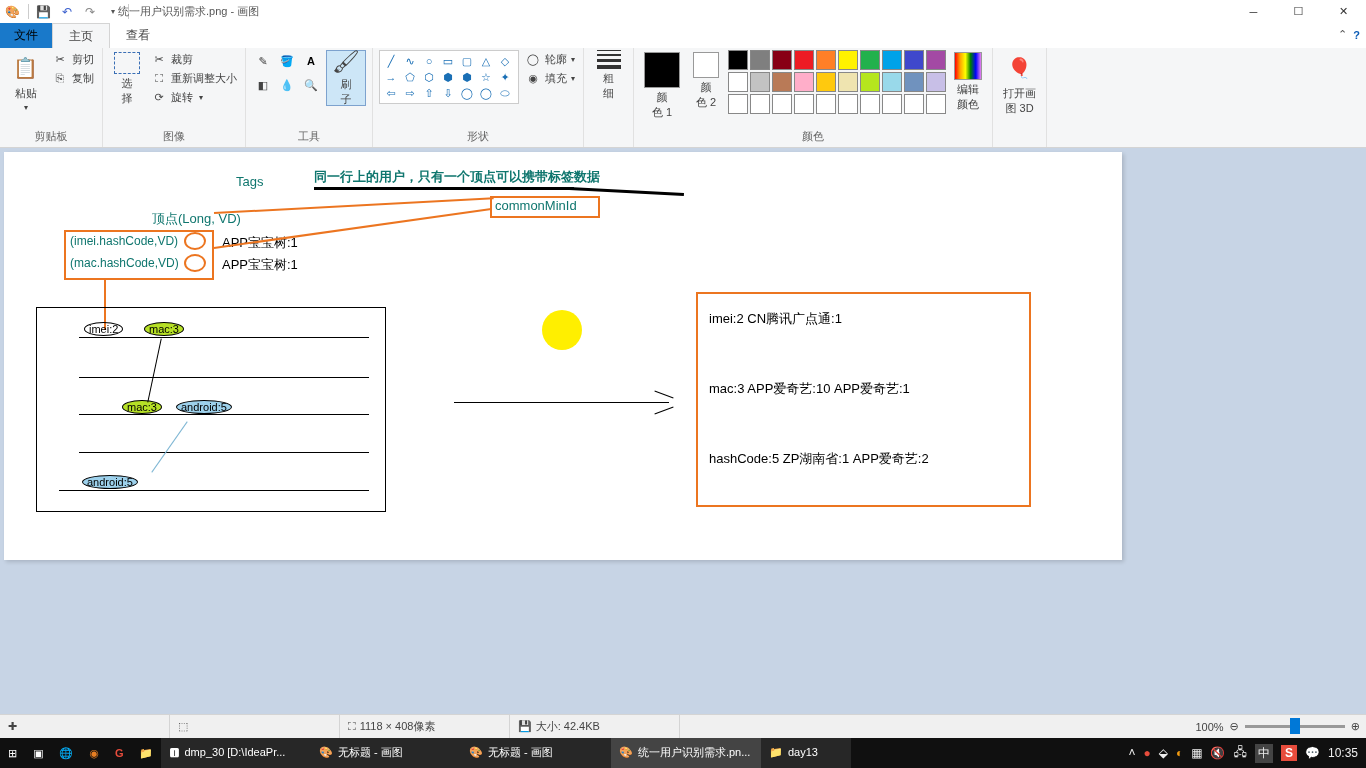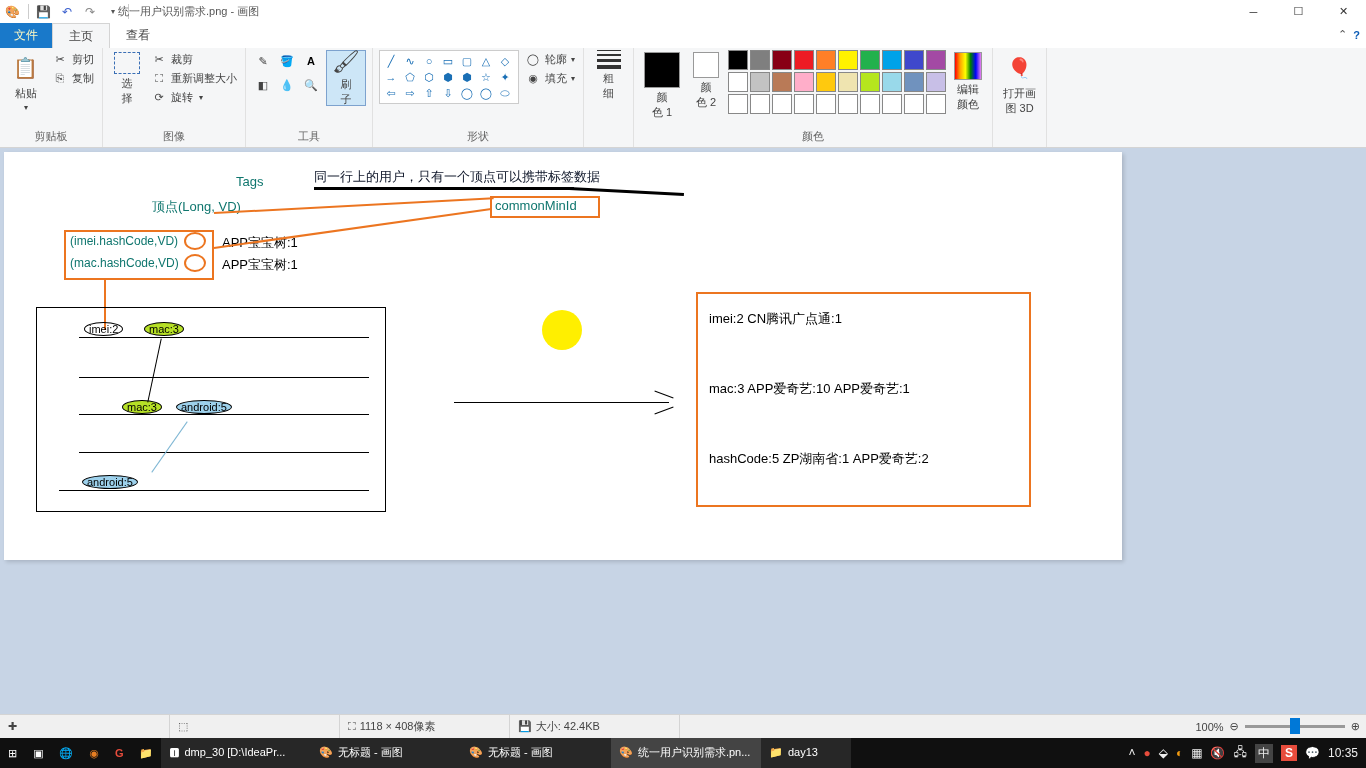--- a/index.html
+++ b/index.html
@@ -5,21 +5,21 @@
 *{box-sizing:border-box;margin:0;padding:0;font-family:"Microsoft YaHei",Segoe UI,sans-serif}
 body{background:#fff;overflow:hidden;width:1366px;height:768px;position:relative}
 .titlebar{height:23px;background:#fff;display:flex;align-items:center;font-size:11px;color:#444;position:relative}
 .qat{display:flex;align-items:center;gap:3px;padding-left:3px}
 .qat-icon{width:20px;height:20px;display:inline-flex;align-items:center;justify-content:center;font-size:12px}
 .qat-sep{width:1px;height:15px;background:#ccc;margin:0 2px}
 .title-text{position:absolute;left:118px;top:4px;color:#555}
 .win-controls{position:absolute;right:0;top:0;display:flex}
 .win-btn{width:45px;height:23px;display:flex;align-items:center;justify-content:center;font-size:11px;color:#333}
 .tabs{height:25px;display:flex;align-items:flex-end;font-size:12px}
-.tab-file{background:#1979ca;color:#fef9c3;padding:12px 14px;height:25px;display:flex;align-items:center}
+.tab-file{background:#1979ca;color:#000000;padding:12px 14px;height:25px;display:flex;align-items:center}
 .tab{padding:4px 16px;height:25px;display:flex;align-items:center;color:#444}
 .tab.active{background:#f5f6f7;border-top:1px solid #d4d4d4;border-left:1px solid #d4d4d4;border-right:1px solid #d4d4d4}
 .ribbon{height:100px;background:#f5f6f7;border-bottom:1px solid #d4d4d4;display:flex;font-size:11px;color:#444}
 .group{border-right:1px solid #e1e1e1;padding:2px 6px 0;display:flex;flex-direction:column;justify-content:space-between}
 .group-name{text-align:center;font-size:11px;color:#666;padding-bottom:3px}
 .group-body{display:flex;align-items:flex-start;gap:4px;flex:1}
 .big-btn{display:flex;flex-direction:column;align-items:center;gap:2px;padding:2px 4px;min-width:36px}
 .big-btn .ico{width:32px;height:32px;display:flex;align-items:center;justify-content:center;font-size:20px}
 .small-btns{display:flex;flex-direction:column;gap:1px}
 .small-btn{display:flex;align-items:center;gap:4px;font-size:11px;padding:1px 2px}
@@ -45,21 +45,21 @@
 .zoom-track{width:100px;height:3px;background:#999;position:relative}
 .zoom-thumb{position:absolute;width:10px;height:16px;background:#0078d7;top:-7px;left:45px}
 .taskbar{position:absolute;left:0;right:0;bottom:0;height:30px;background:#101010;display:flex;align-items:center;font-size:11px;color:#fff}
 .tb-btn{height:30px;padding:0 8px;display:flex;align-items:center;gap:5px}
 .tb-task{height:30px;padding:0 8px;display:flex;align-items:center;gap:5px;border-bottom:2px solid transparent;min-width:150px;max-width:160px;white-space:nowrap;overflow:hidden}
 .tb-task.running{background:#272727}
 .tb-tray{position:absolute;right:0;display:flex;align-items:center;gap:8px;padding-right:8px;height:30px}
 .tray-ico{font-size:12px;color:#eee}
 
 .cv{position:absolute;font-size:13px}
-.red-text{color:#0f172a;font-weight:400}
+.red-text{color:#0f766e;font-weight:700}
 .orange-text{color:#0f766e}
 .orange-box{border:2px solid #ec7520;position:absolute}
 .node{border:1px solid #000;border-radius:50%;padding:0 4px;font-size:11px;display:inline-block}
 .node.grn{background:#b6e026}
 .node.blu{background:#9dd1ec}
 .hline{position:absolute;height:1px;background:#000}
 .yellow-dot{position:absolute;width:40px;height:40px;border-radius:50%;background:#ffef00}
 </style>
 </head>
 <body>
@@ -289,21 +289,21 @@
       </div>
     </div>
     <div class="group-name"></div>
   </div>
 </div>
 
 <div class="canvas-area">
   <div class="canvas-bg">
 
     <span class="cv orange-text" style="left:232px;top:22px">Tags</span>
-    <span class="cv orange-text" style="left:148px;top:46px">顶点(Long, VD)</span>
+    <span class="cv orange-text" style="left:148px;top:58px">顶点(Long, VD)</span>
     <span class="cv red-text" style="left:310px;top:16px">同一行上的用户，只有一个顶点可以携带标签数据</span>
 
     <div style="position:absolute;left:310px;top:35px;width:260px;height:3px;background:#000"></div>
     <div style="position:absolute;left:565px;top:38px;width:115px;height:3px;background:#000;transform:rotate(3deg)"></div>
 
     <div class="orange-box" style="left:486px;top:44px;width:110px;height:22px"></div>
     <span class="cv orange-text" style="left:491px;top:46px">commonMinId</span>
 
     <div class="orange-box" style="left:60px;top:78px;width:150px;height:50px"></div>
     <span class="cv orange-text" style="left:66px;top:82px;font-size:12px">(imei.hashCode,VD)</span>

